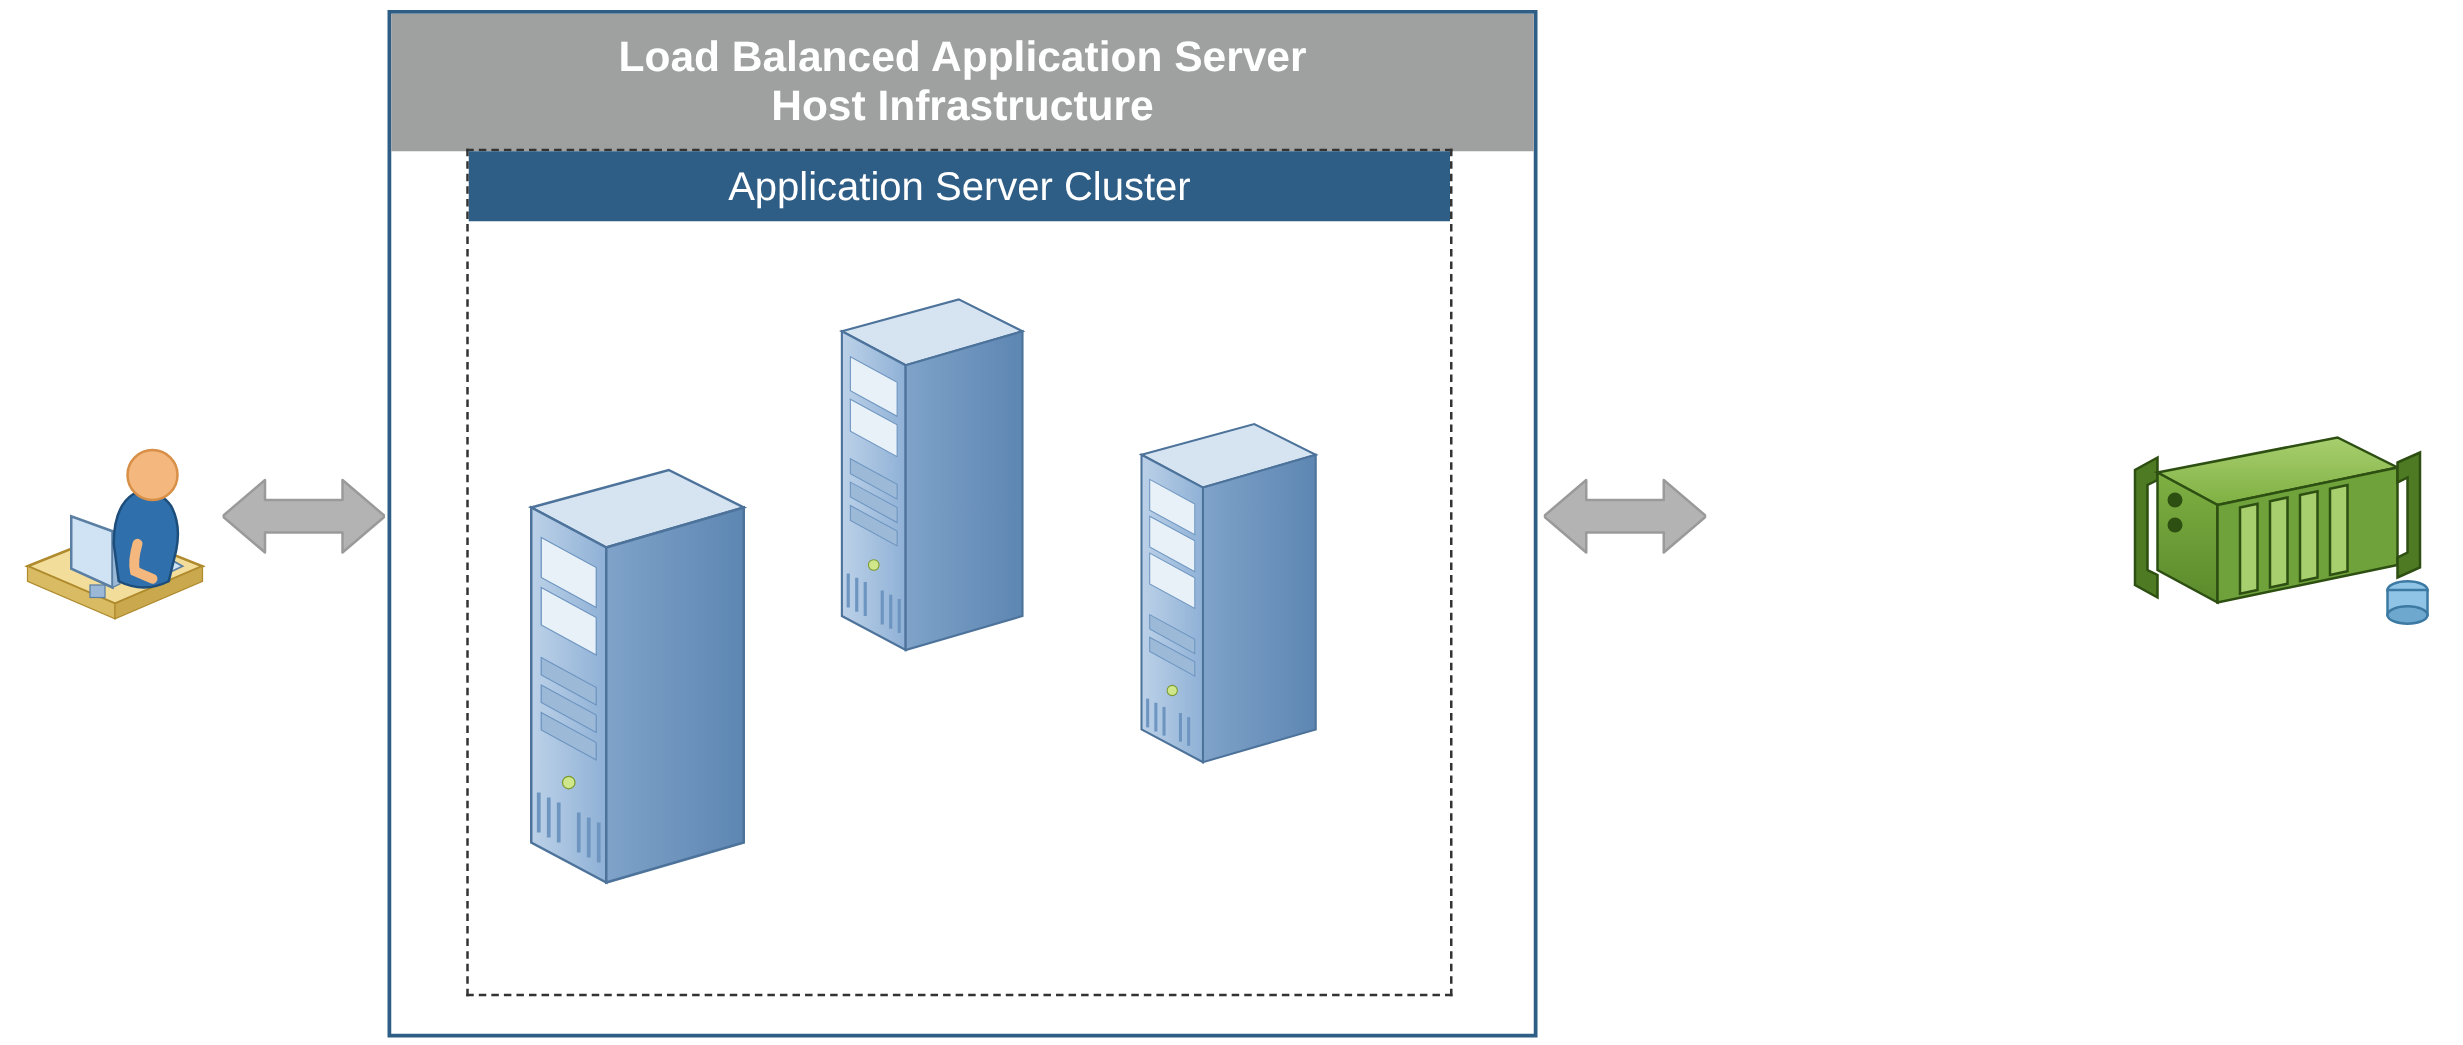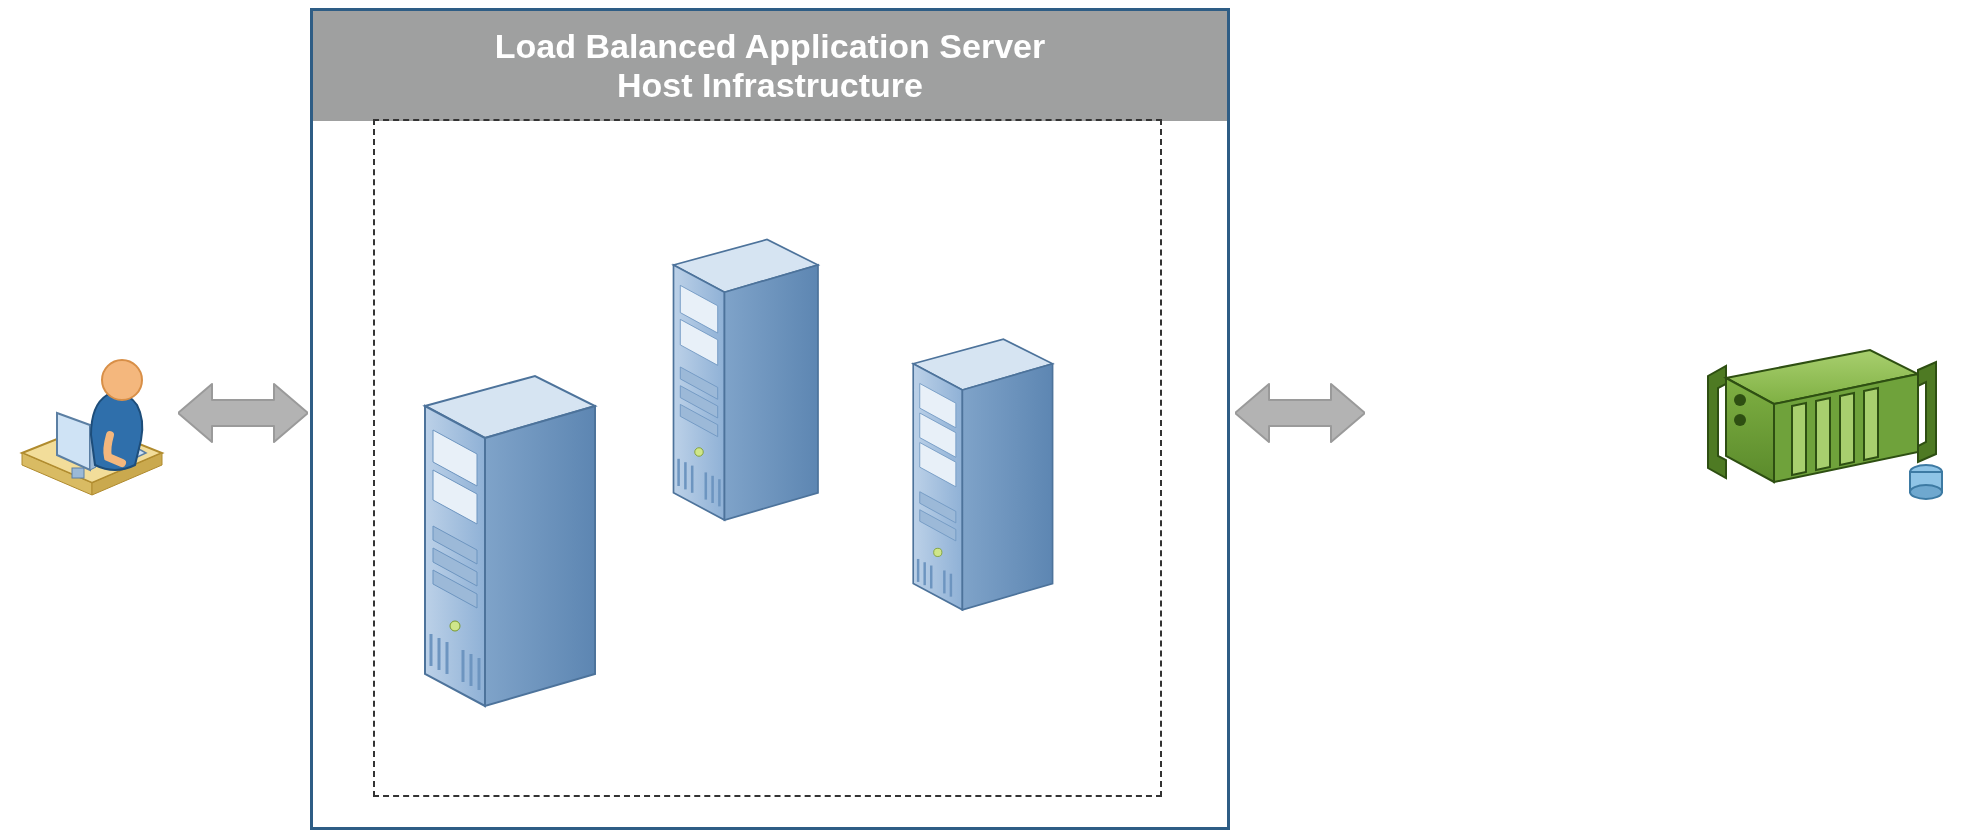--- a/index.html
+++ b/index.html
@@ -112,20 +112,21 @@
     <svg viewBox="0 0 130 66">
       <polygon points="0,33 34,4 34,20 96,20 96,4 130,33 96,62 96,46 34,46 34,62" fill="#b3b3b3" stroke="#9a9a9a" stroke-width="2" stroke-linejoin="round"></polygon>
     </svg>
   </div>
 
   <div class="host-box">
     <div class="host-title">Load Balanced Application Server
 Host Infrastructure</div>
 
     <div class="cluster-box">
+      <div class="cluster-title">Application Server Cluster</div>
 
       <div class="tower" style="left:40px; top:245px;">
         <svg viewBox="0 0 190 350">
           <defs>
             <linearGradient id="frontA" x1="0" x2="1" y1="0" y2="0">
               <stop offset="0" stop-color="#bcd1e8"></stop>
               <stop offset="1" stop-color="#8fb1d6"></stop>
             </linearGradient>
             <linearGradient id="sideA" x1="0" x2="1" y1="0" y2="0">
               <stop offset="0" stop-color="#7fa3c9"></stop>

